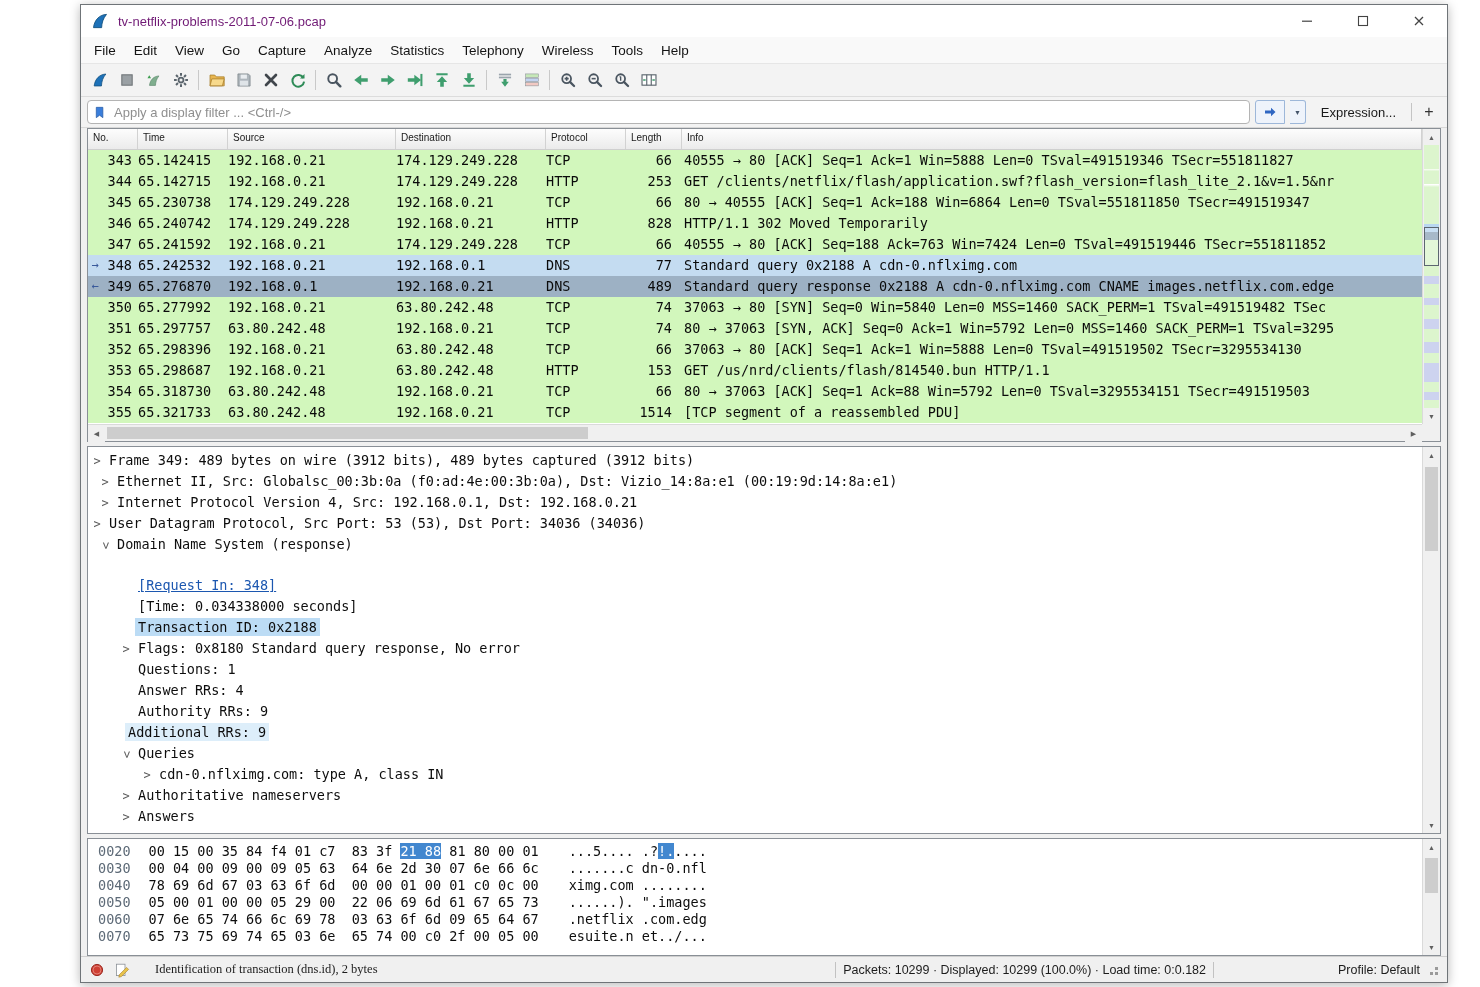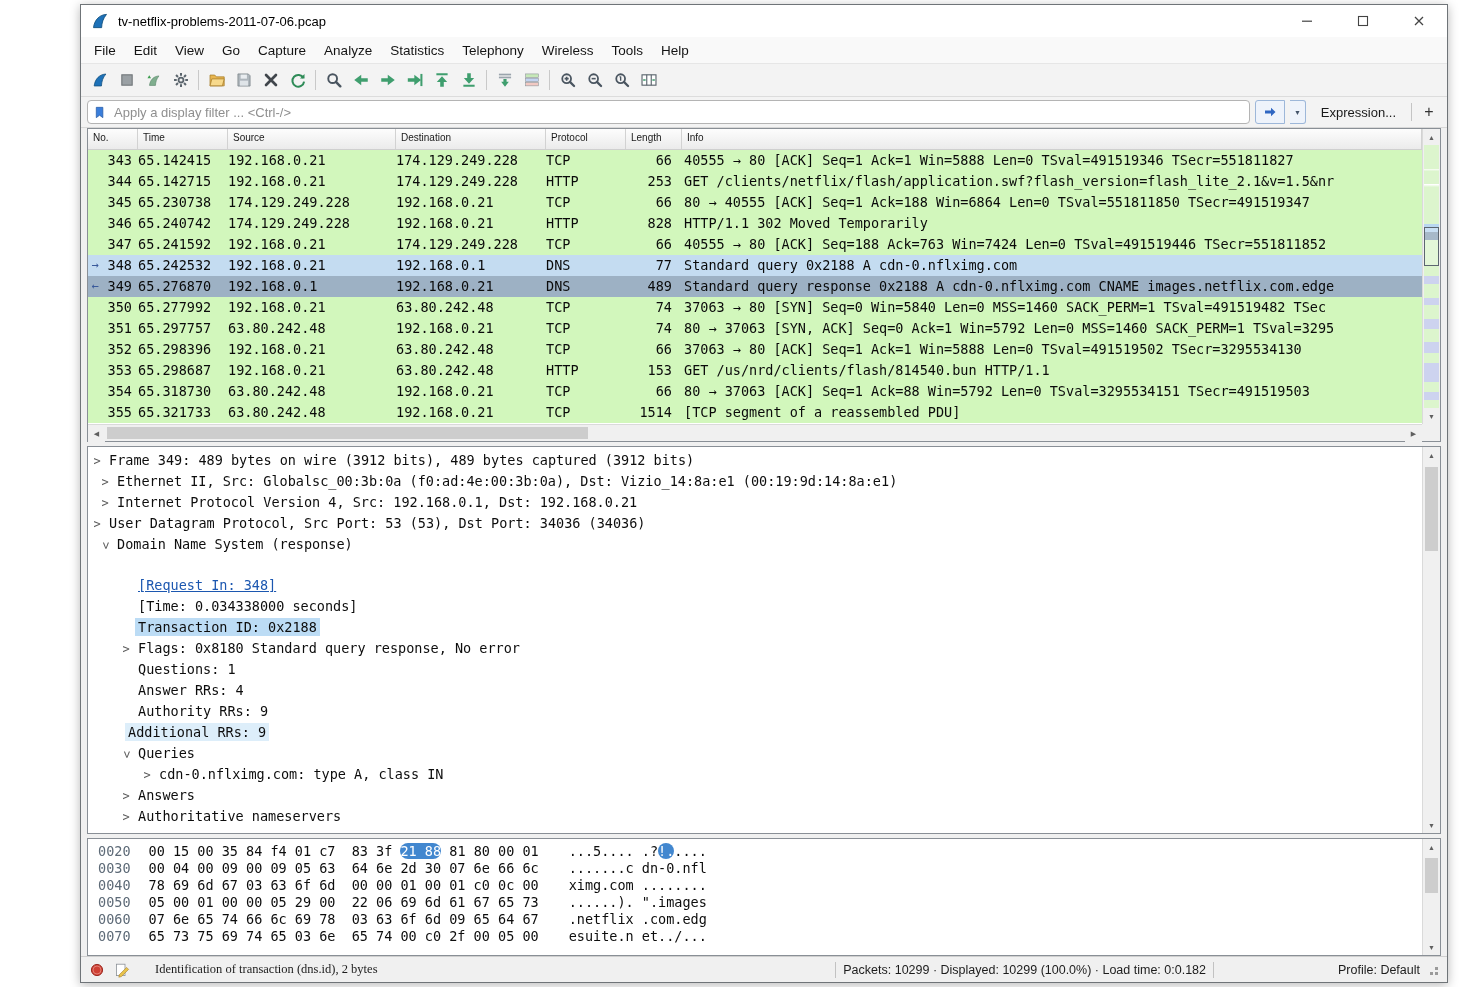--- a/index.html
+++ b/index.html
@@ -7,21 +7,21 @@
               font-family:"Liberation Sans",sans-serif; }
 
   .window { position:absolute; left:80px; top:4px; width:1368px; height:979px;
             background:#f0f0f0; border:1px solid #6f7478;
             box-shadow:0 2px 10px rgba(0,0,0,.28);
             display:flex; flex-direction:column; }
 
   
   .titlebar { height:32px; background:#ffffff; display:flex; align-items:center; padding-left:9px; }
   .title-icon { width:20px; height:20px; display:flex; align-items:center; }
-  .title-text { margin-left:8px; font-size:13px; color:#000000; flex:1; white-space:nowrap; }
+  .title-text { margin-left:8px; font-size:13px; color:#701a75; flex:1; white-space:nowrap; }
   .tc-btn { width:56px; height:32px; display:flex; align-items:center; justify-content:center; }
   .tc-btn svg { width:16px; height:16px; }
 
   
   .menubar { height:27px; background:#f9f9f9; display:flex; align-items:center; padding-left:4px;
              border-bottom:1px solid #e6e6e6; }
   .menu-item { padding:5px 9px; font-size:13.5px; color:#141414; cursor:default; }
 
   
   .toolbar { height:33px; background:#f3f3f3; display:flex; align-items:center; padding:0 5px;
@@ -117,21 +117,21 @@
   .hex-thumb { top:3px; height:42%; }
 
   
   .hexpane { height:118px; margin:0 6px; background:#fff; border:1px solid #898f96; position:relative; }
   .hexrows { position:absolute; inset:4px 18px 0 10px; overflow:hidden;
              font-family:"DejaVu Sans Mono",monospace; font-size:13.5px; }
   .hexrow { height:17px; line-height:17px; white-space:pre; }
   .hoff { color:#5d6a77; margin-right:18px; }
   .hbytes { color:#0d0d0d; }
   .hascii { color:#0d0d0d; margin-left:30px; }
-  .hexhl { background:var(--hex-hl-bg); color:var(--hex-hl-fg);border-radius:8px; }
+  .hexhl { background:var(--hex-hl-bg); color:var(--hex-hl-fg); }
 
   
   .statusbar { height:26px; background:#f0f0f0; border-top:1px solid #cfcfcf;
                display:flex; align-items:center; padding:0 8px; gap:7px; font-size:12.5px; color:#1c1c1c; }
   .sb-icon { width:18px; height:18px; display:flex; align-items:center; }
   .sb-icon svg { width:16px; height:16px; }
   .sb-field { margin-left:16px; flex:1; white-space:nowrap; overflow:hidden;font-family:Liberation Serif, serif; }
   .sb-sep { width:1px; height:16px; background:#c2c2c2; }
   .sb-gap { width:110px; }
   .grip { width:12px; height:12px; position:relative; }
@@ -503,22 +503,22 @@
         <div class="dline" style="padding-left: 29px; margin-top: 20px;"><span class="dexp"></span><span class="dtext dlink">[Request In: 348]</span></div>
         <div class="dline" style="padding-left: 29px;"><span class="dexp"></span><span class="dtext">[Time: 0.034338000 seconds]</span></div>
         <div class="dline" style="padding-left: 29px;"><span class="dexp"></span><span class="dtext hl-selected">Transaction ID: 0x2188</span></div>
         <div class="dline" style="padding-left: 29px;"><span class="dexp">&gt;</span><span class="dtext">Flags: 0x8180 Standard query response, No error</span></div>
         <div class="dline" style="padding-left: 29px;"><span class="dexp"></span><span class="dtext">Questions: 1</span></div>
         <div class="dline" style="padding-left: 29px;"><span class="dexp"></span><span class="dtext">Answer RRs: 4</span></div>
         <div class="dline" style="padding-left: 29px;"><span class="dexp"></span><span class="dtext">Authority RRs: 9</span></div>
         <div class="dline" style="padding-left: 19px;"><span class="dexp"></span><span class="dtext hl-related">Additional RRs: 9</span></div>
         <div class="dline" style="padding-left: 29px;"><span class="dexp expanded">&gt;</span><span class="dtext">Queries</span></div>
         <div class="dline" style="padding-left: 50px;"><span class="dexp">&gt;</span><span class="dtext">cdn-0.nflximg.com: type A, class IN</span></div>
+        <div class="dline" style="padding-left: 29px;"><span class="dexp">&gt;</span><span class="dtext">Authoritative nameservers</span></div>
         <div class="dline" style="padding-left: 29px;"><span class="dexp">&gt;</span><span class="dtext">Answers</span></div>
-        <div class="dline" style="padding-left: 29px;"><span class="dexp">&gt;</span><span class="dtext">Authoritative nameservers</span></div>
       </div>
     <div class="vscroll">
       <div class="sb-arrow">▲</div>
       <div class="vs-track">
         <div class="vs-thumb details-thumb"></div>
       </div>
       <div class="sb-arrow">▼</div>
     </div>
   </div>
 

